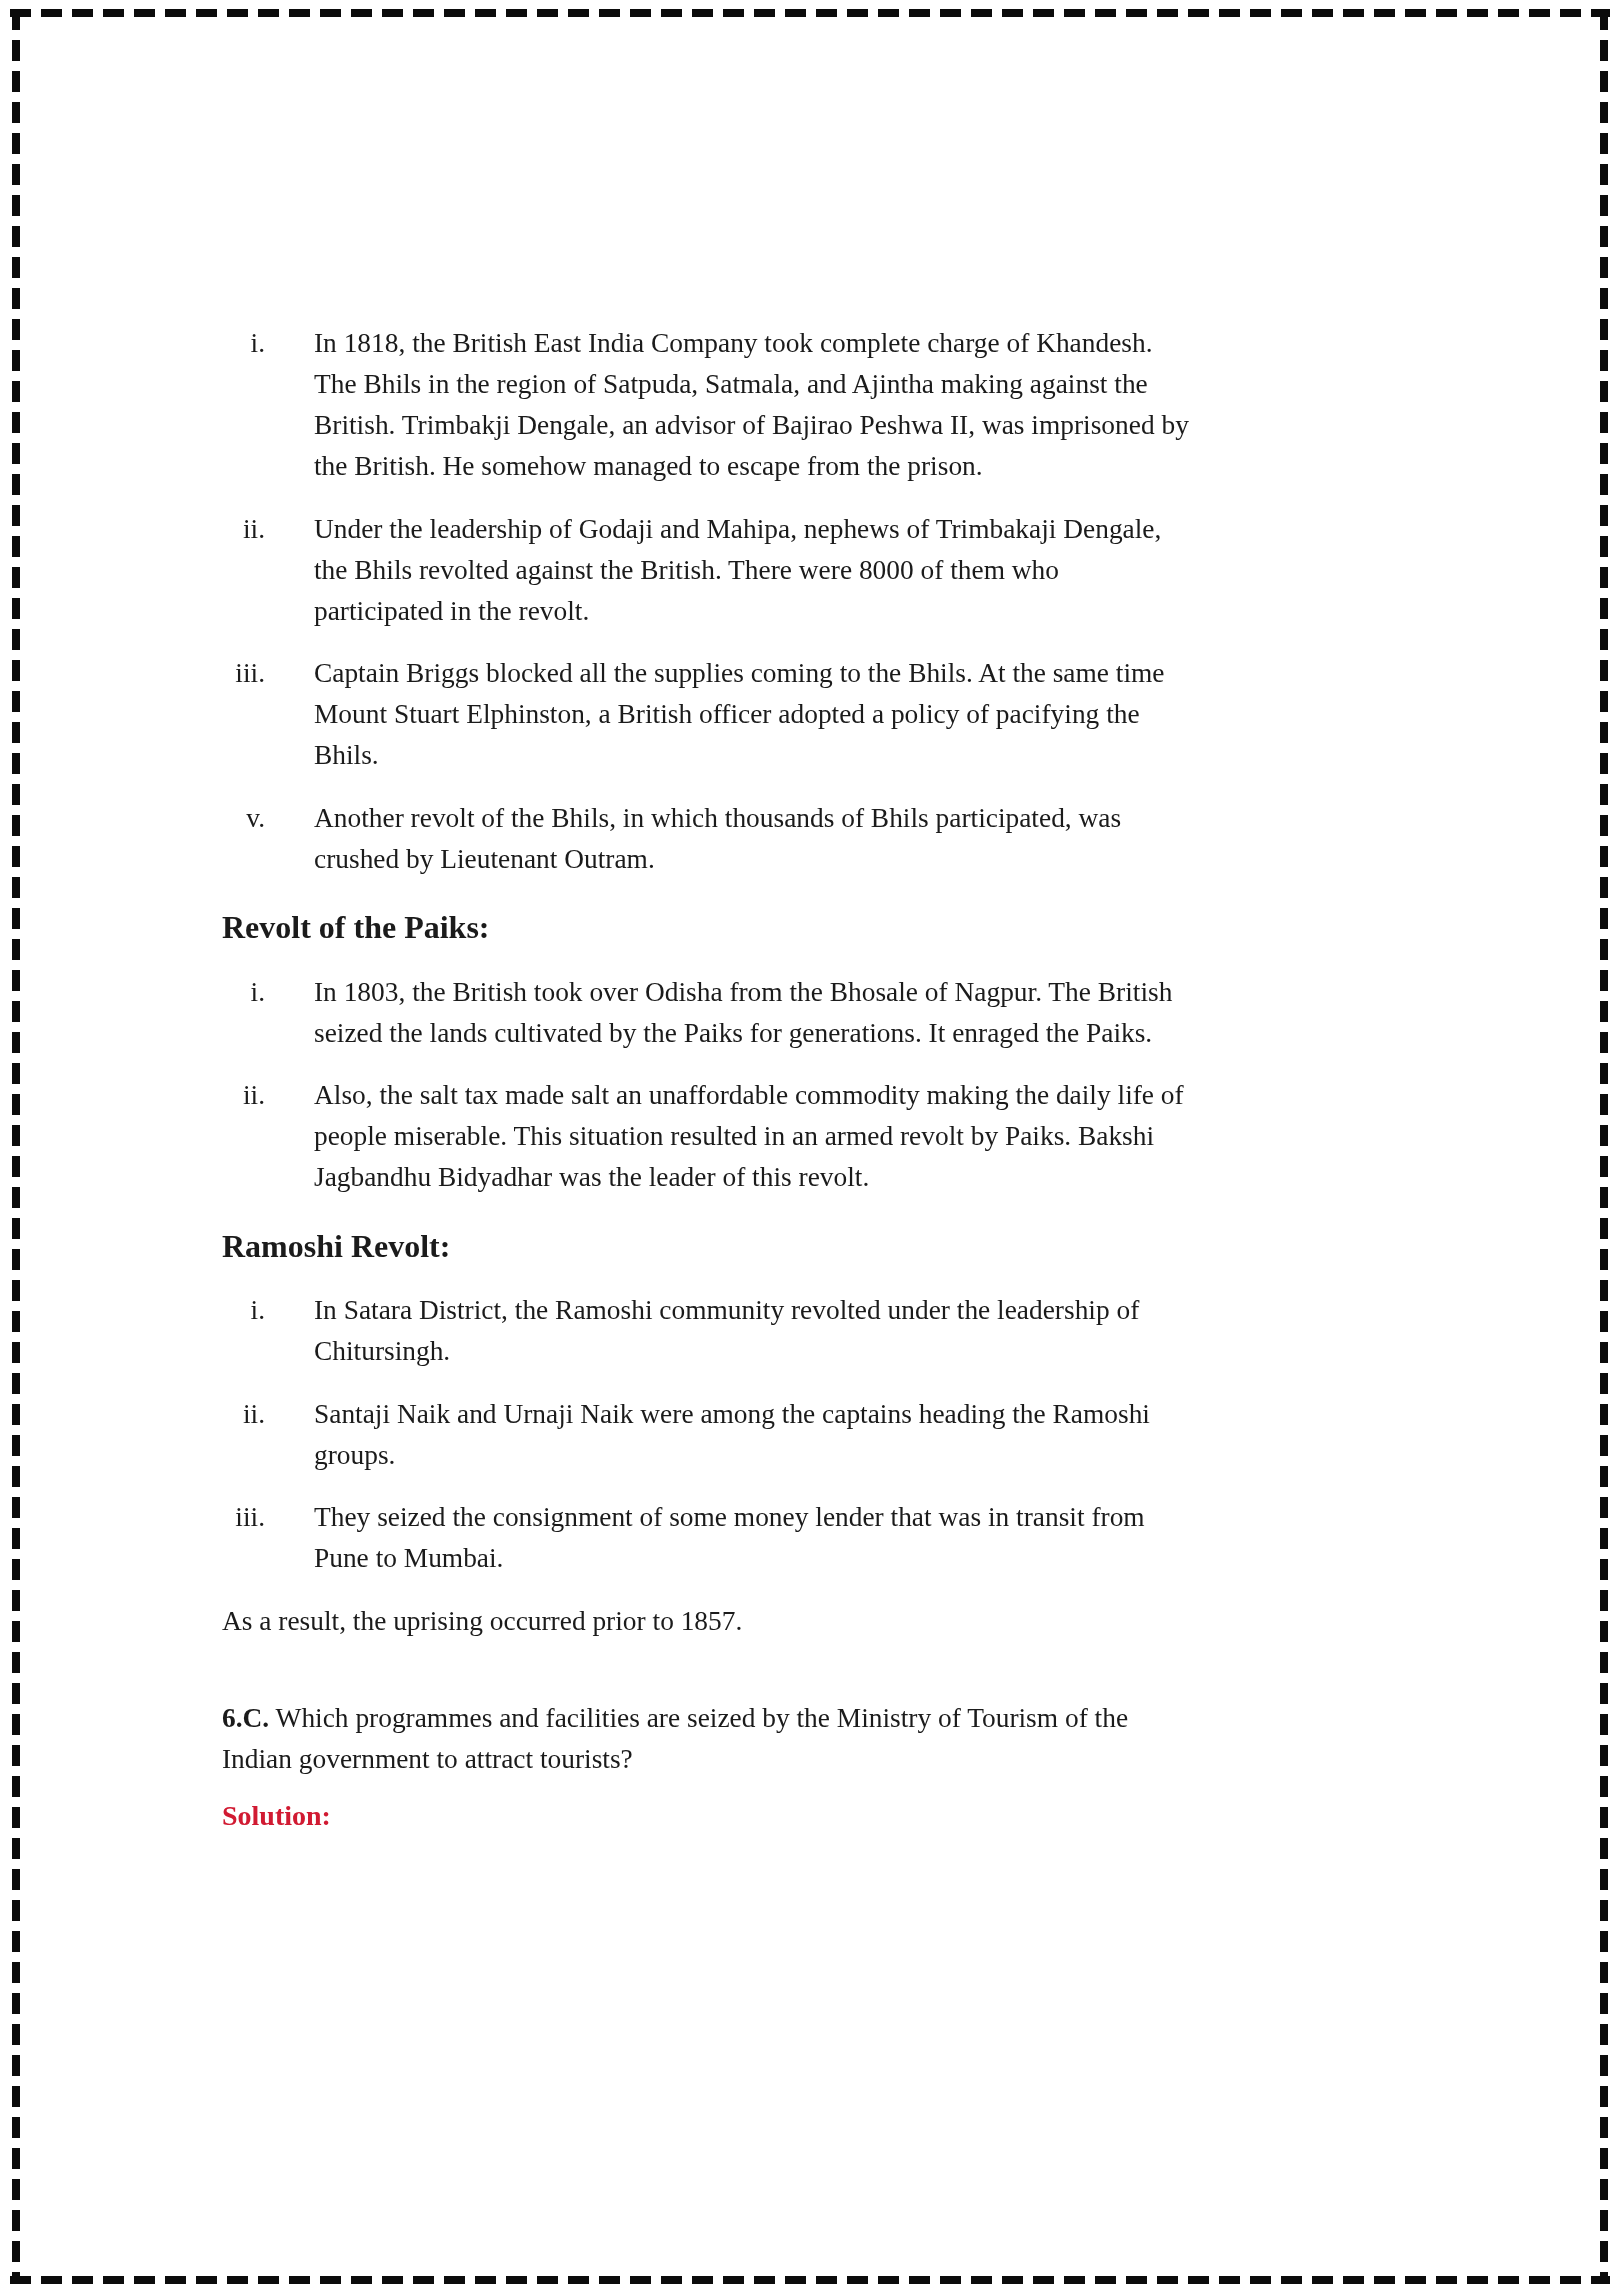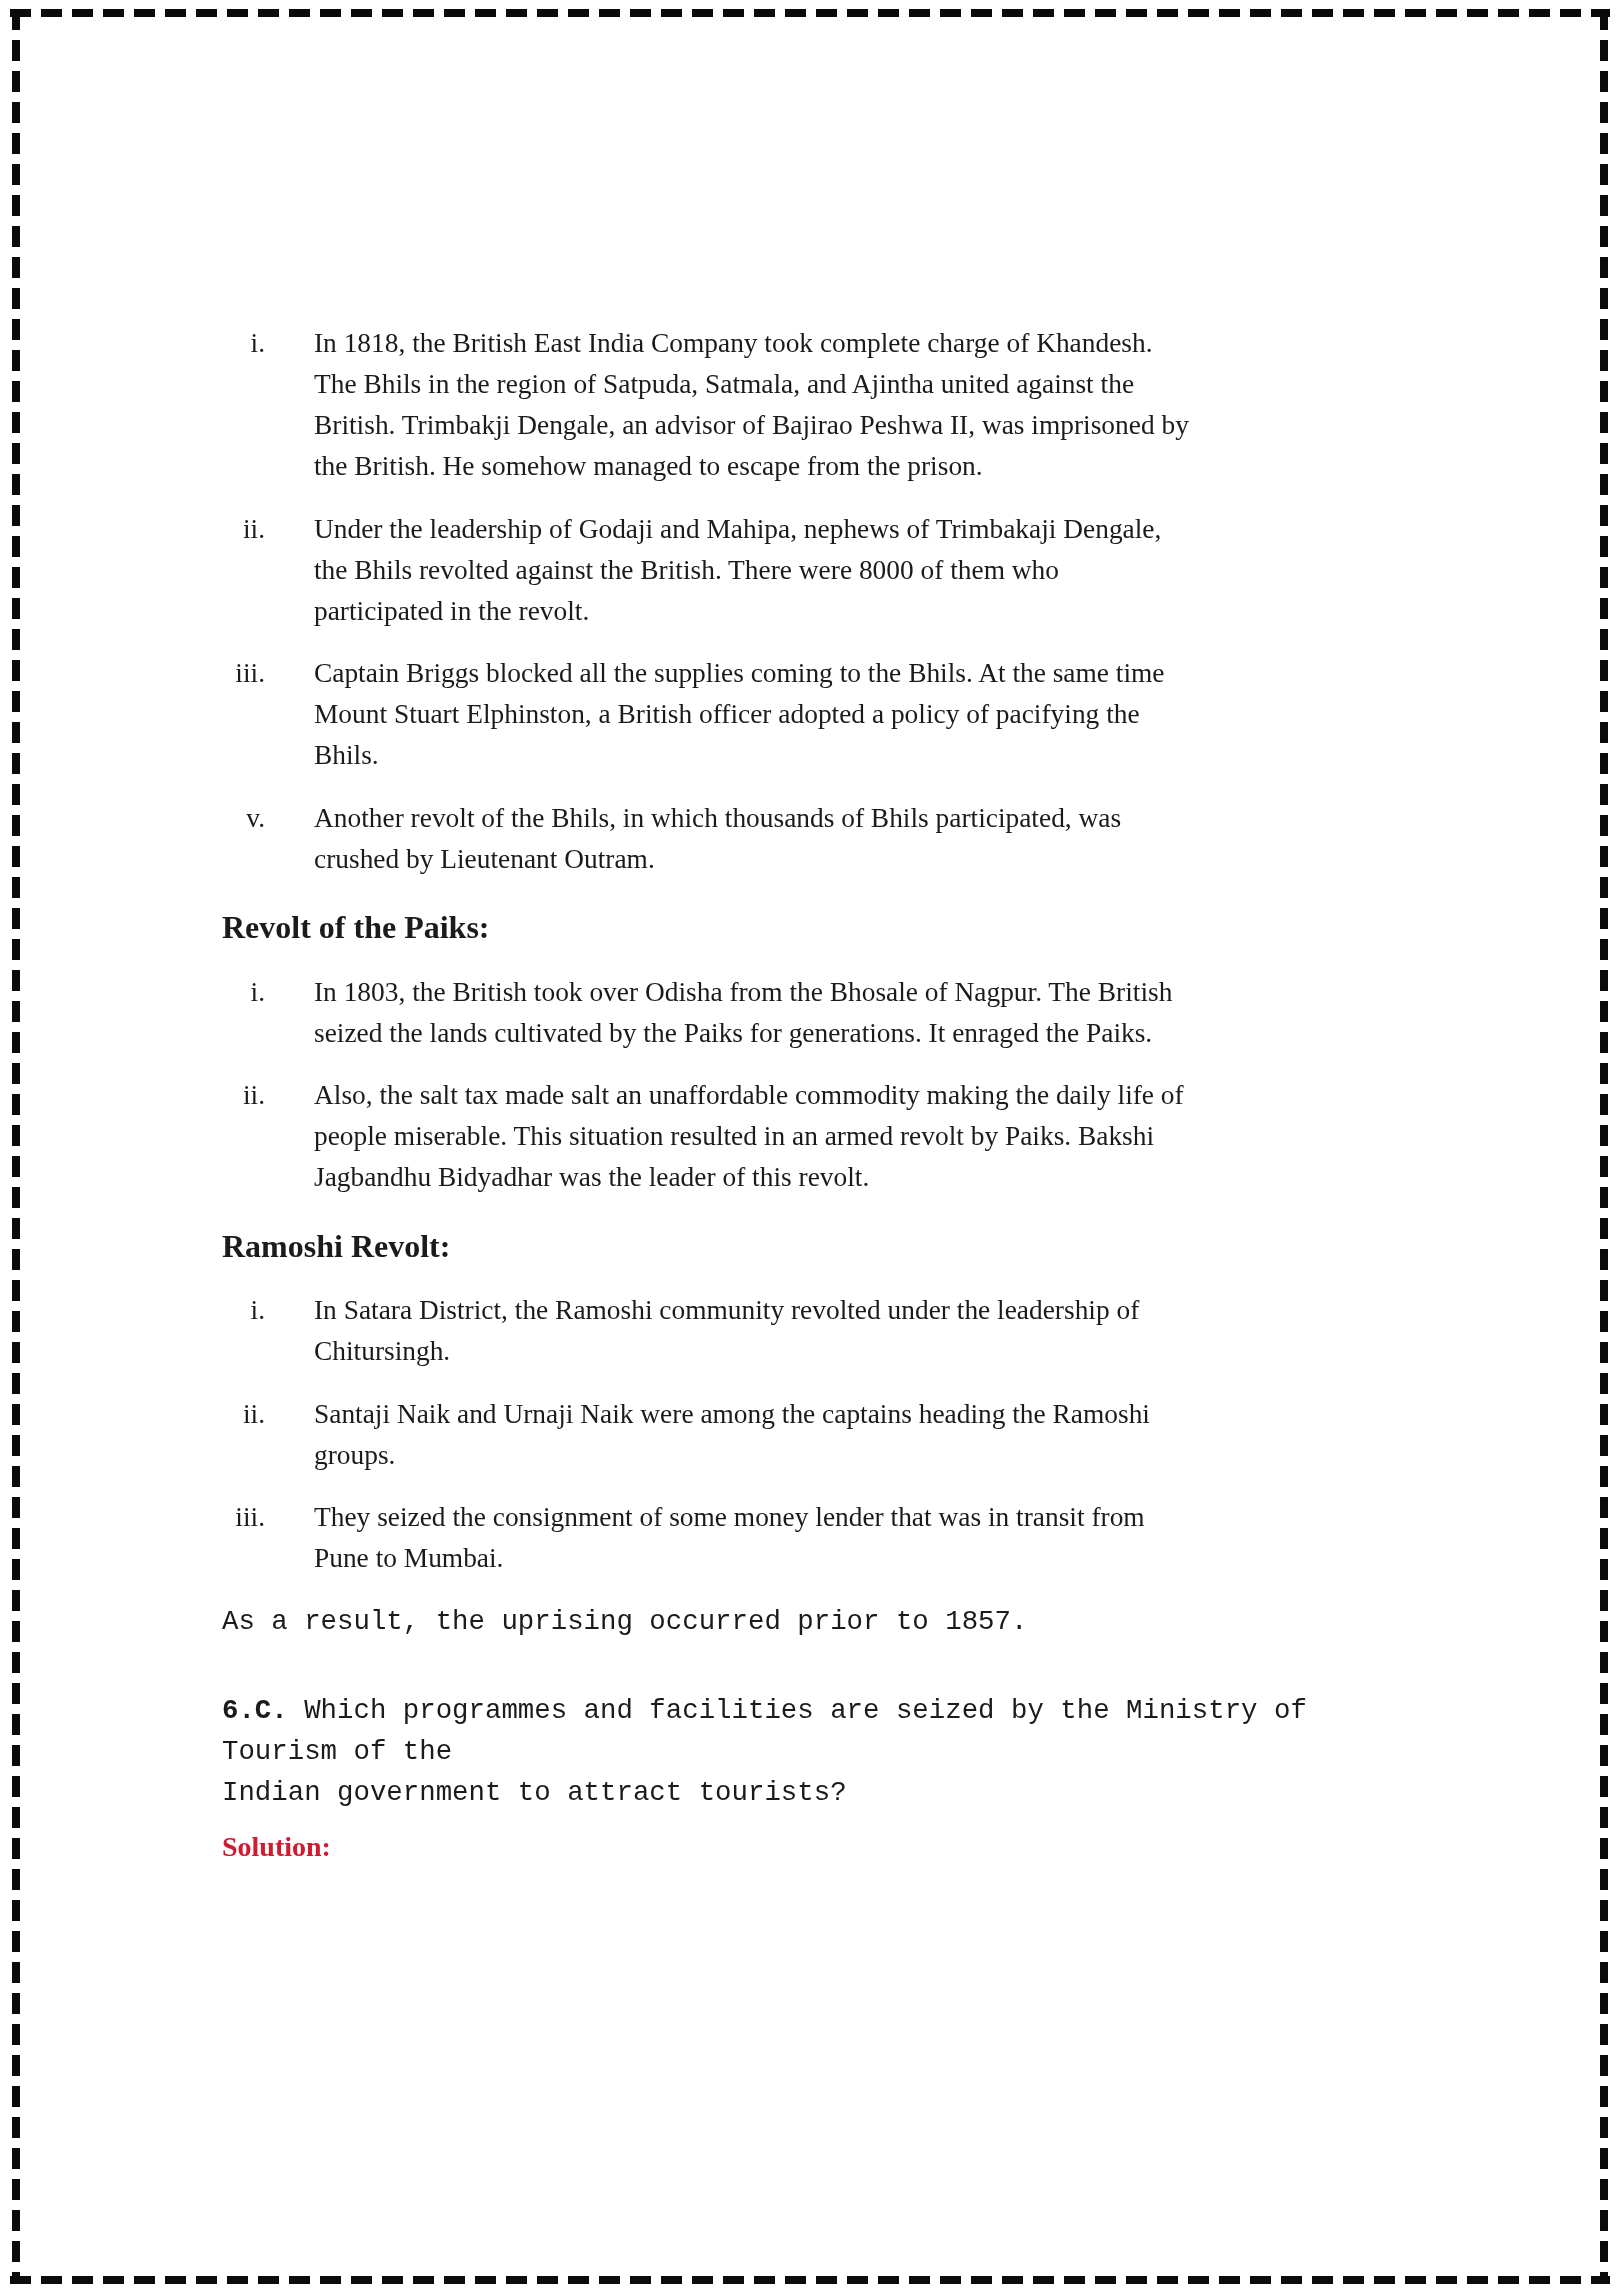--- a/index.html
+++ b/index.html
@@ -57,23 +57,22 @@
     flex: 1;
     white-space: pre-line;
   }
   .heading {
     font-weight: bold;
     font-size: 32px;
     line-height: 41px;
     margin: 27.4px 0 23.5px 0;
   }
   .para {
-    margin: 7px 0;
+    margin: 15px 0;
     white-space: pre-line;
-    font-family: Liberation Mono, monospace;
   }
   .q-number { font-weight: bold; text-align: right; }
   .solution-label {
     color: #d11a32;
     font-weight: bold;
     font-size: 28px;
     line-height: 41px;
     margin-top: 13px;
   }
 </style>
@@ -84,21 +83,21 @@
   <div class="edge edge-top"></div>
   <div class="edge edge-bottom"></div>
   <div class="edge edge-left"></div>
   <div class="edge edge-right"></div>
 
   <div class="content">
 
     <div class="li">
       <span class="li-marker">i.</span>
       <span class="li-text">In 1818, the British East India Company took complete charge of Khandesh.
-The Bhils in the region of Satpuda, Satmala, and Ajintha united against the
+The Bhils in the region of Satpuda, Satmala, and Ajintha making against the
 British. Trimbakji Dengale, an advisor of Bajirao Peshwa II, was imprisoned by
 the British. He somehow managed to escape from the prison.</span>
     </div>
     <div class="li">
       <span class="li-marker">ii.</span>
       <span class="li-text">Under the leadership of Godaji and Mahipa, nephews of Trimbakaji Dengale,
 the Bhils revolted against the British. There were 8000 of them who
 participated in the revolt.</span>
     </div>
     <div class="li">

